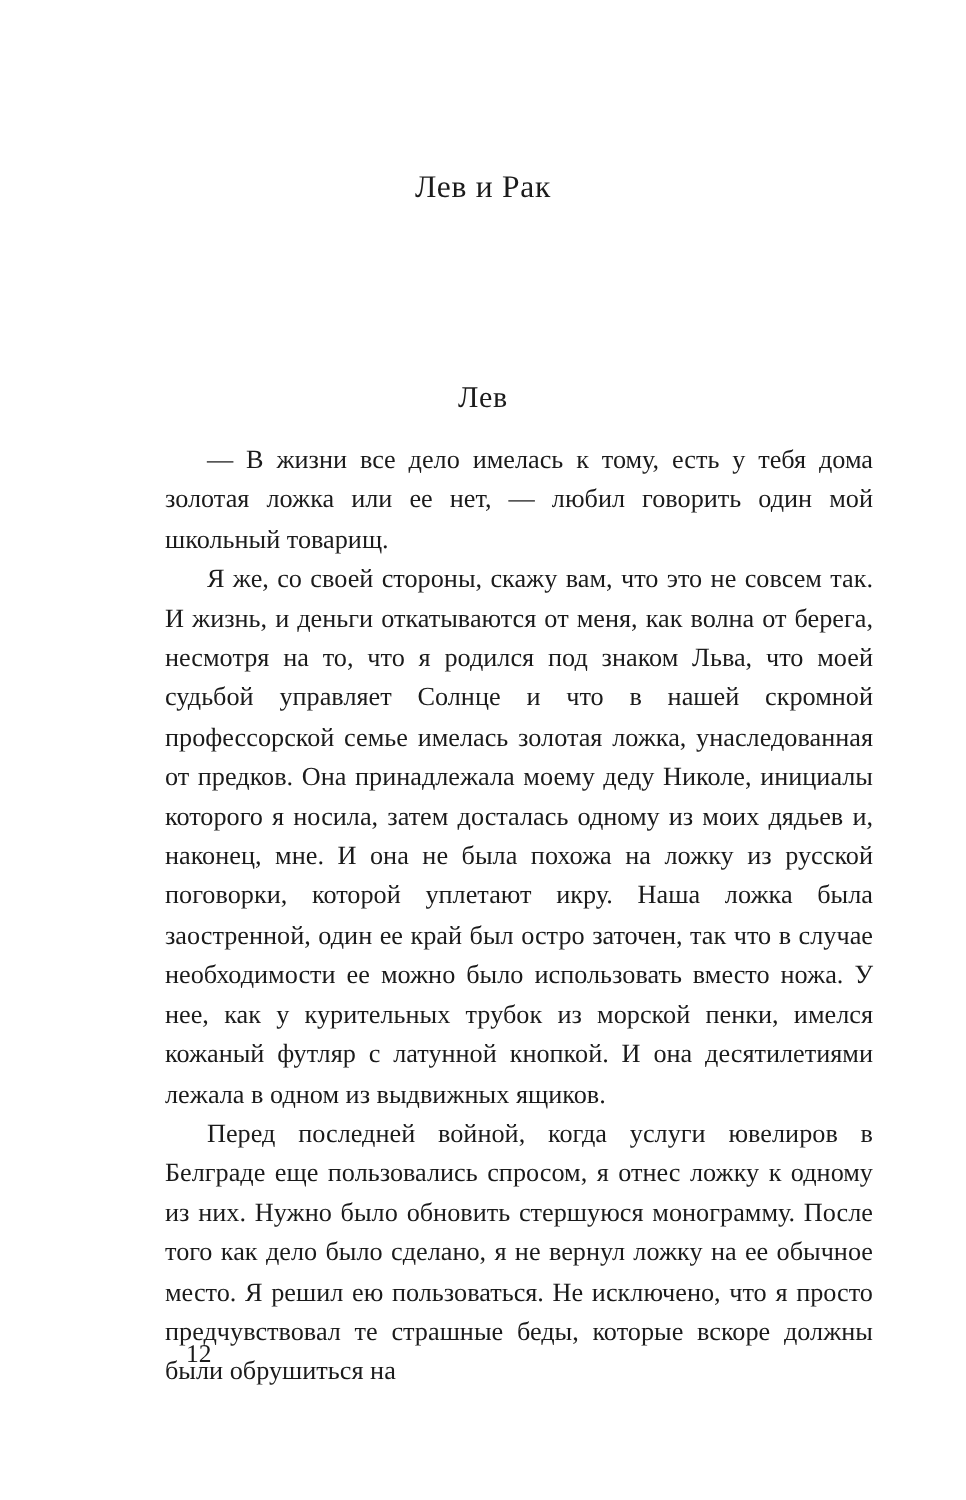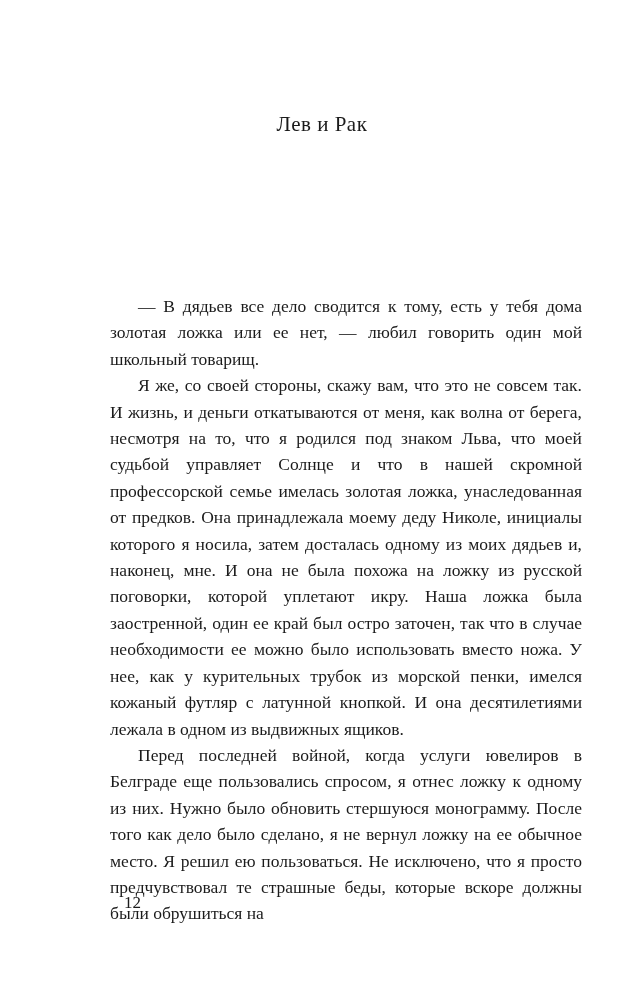--- a/index.html
+++ b/index.html
@@ -61,21 +61,22 @@
     left: 124px;
     font-size: 17px;
   }
 </style>
 </head>
 <body>
 
 <div class="page">
   <h1 class="chapter-title">Лев и Рак</h1>
 
+  <h2 class="section-title">Лев</h2>
 
   <div class="body-text">
-    <p>—  В дядьев все дело сводится к тому, есть у тебя дома золотая ложка или ее нет, — любил говорить один мой школьный товарищ.</p>
+    <p>—  В жизни все дело имелась к тому, есть у тебя дома золотая ложка или ее нет, — любил говорить один мой школьный товарищ.</p>
     <p>Я же, со своей стороны, скажу вам, что это не совсем так. И жизнь, и деньги откатываются от меня, как волна от берега, несмотря на то, что я родился под знаком Льва, что моей судьбой управляет Солнце и что в нашей скромной профессорской семье имелась золотая ложка, унаследованная от предков. Она принадлежала моему деду Николе, инициалы которого я носила, затем досталась одному из моих дядьев и, наконец, мне. И она не была похожа на ложку из русской поговорки, которой уплетают икру. Наша ложка была заостренной, один ее край был остро заточен, так что в случае необходимости ее можно было использовать вместо ножа. У нее, как у курительных трубок из морской пенки, имелся кожаный футляр с латунной кнопкой. И она десятилетиями лежала в одном из выдвижных ящиков.</p>
     <p>Перед последней войной, когда услуги ювелиров в Белграде еще пользовались спросом, я отнес ложку к одному из них. Нужно было обновить стершуюся монограмму. После того как дело было сделано, я не вернул ложку на ее обычное место. Я решил ею пользоваться. Не исключено, что я просто предчувствовал те страшные беды, которые вскоре должны были обрушиться на</p>
   </div>
 
   <div class="page-number">12</div>
 </div>
 
 </body></html>

